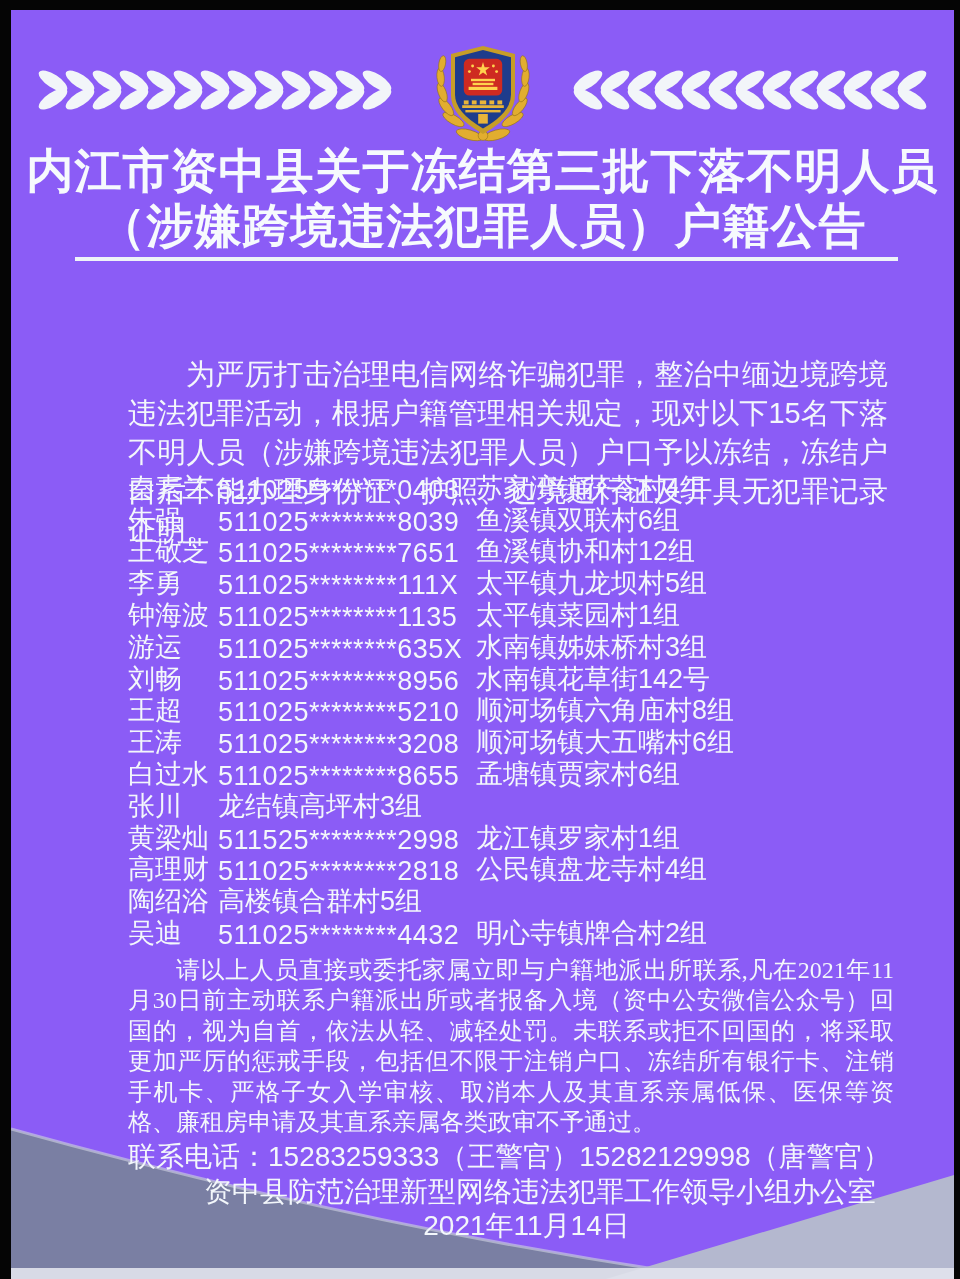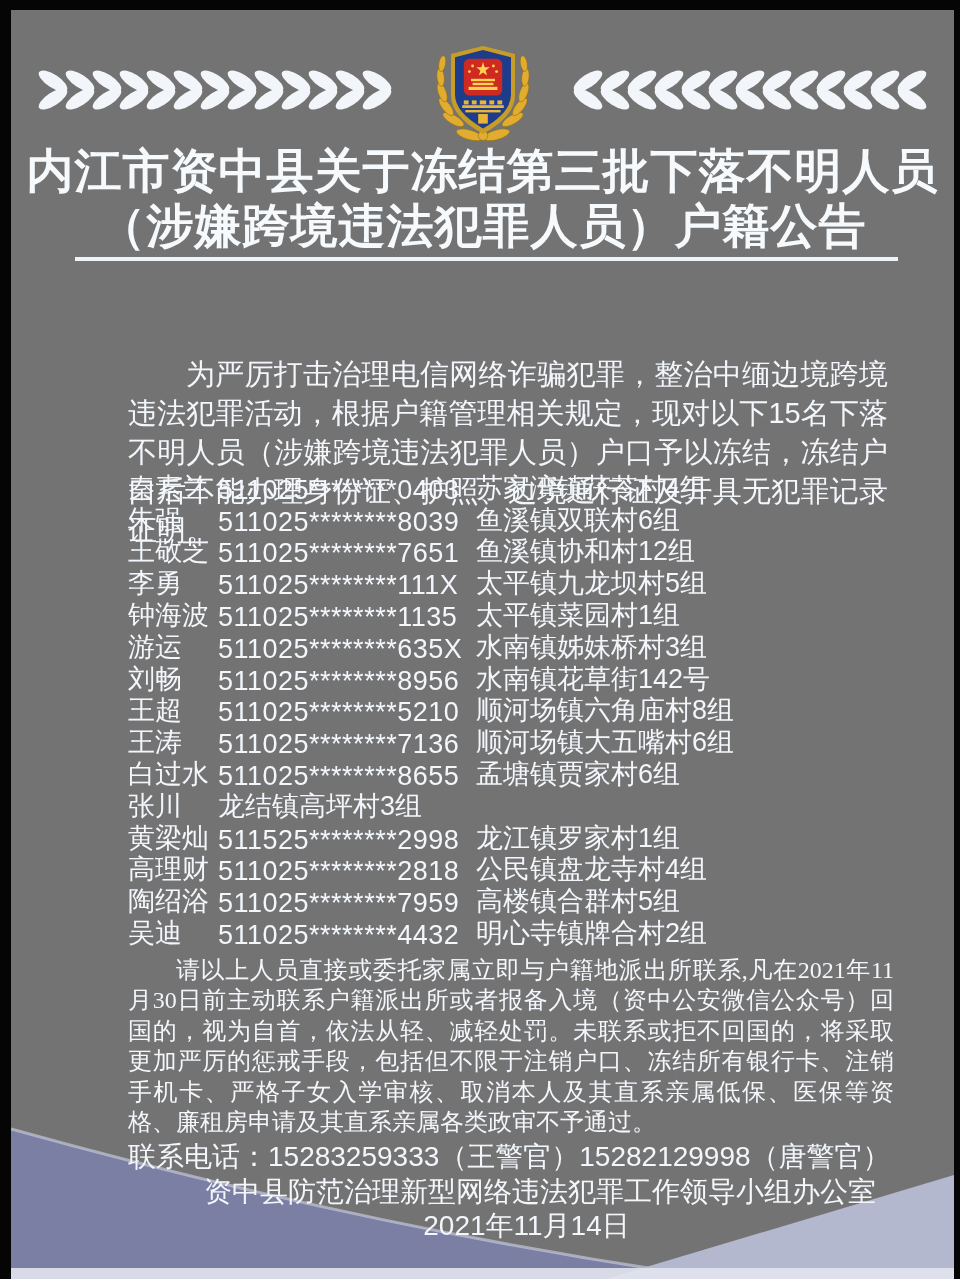--- a/index.html
+++ b/index.html
@@ -2,21 +2,21 @@
 <html><head>
 <meta charset="utf-8">
 <style>
   html,body{margin:0;padding:0;}
   body{
     width:960px;height:1279px;background:#050505;position:relative;overflow:hidden;
     font-family:"Liberation Sans","DejaVu Sans",sans-serif;
   }
   .poster{
     position:absolute;top:10px;left:11px;right:6px;bottom:0;
-    background:#737373;overflow:hidden;
+    background:#8b5cf6;overflow:hidden;
   }
   .txt{color:#f3f7fb;}
   
   .badge{position:absolute;top:12px;left:50%;transform:translateX(-50%);width:112px;height:136px;z-index:2;}
   .chev{position:absolute;top:48px;width:358px;height:64px;z-index:1;}
   .chev-left{left:26px;}
   .chev-right{right:26px;}
   
   .title{
     position:absolute;top:134px;left:0;width:100%;text-align:center;z-index:2;
@@ -192,21 +192,21 @@
       </div>
 
       <div class="person-row">
         <span class="p-name">王超</span>
         <span class="p-id">511025********5210</span>
         <span class="p-addr">顺河场镇六角庙村8组</span>
       </div>
 
       <div class="person-row">
         <span class="p-name">王涛</span>
-        <span class="p-id">511025********7136</span>
+        <span class="p-id">511025********3208</span>
         <span class="p-addr">顺河场镇大五嘴村6组</span>
       </div>
 
       <div class="person-row">
         <span class="p-name">白过水</span>
         <span class="p-id">511025********8655</span>
         <span class="p-addr">孟塘镇贾家村6组</span>
       </div>
 
       <div class="person-row">
@@ -221,21 +221,20 @@
       </div>
 
       <div class="person-row">
         <span class="p-name">高理财</span>
         <span class="p-id">511025********2818</span>
         <span class="p-addr">公民镇盘龙寺村4组</span>
       </div>
 
       <div class="person-row">
         <span class="p-name">陶绍浴</span>
-        <span class="p-id">511025********7959</span>
         <span class="p-addr">高楼镇合群村5组</span>
       </div>
 
       <div class="person-row">
         <span class="p-name">吴迪</span>
         <span class="p-id">511025********4432</span>
         <span class="p-addr">明心寺镇牌合村2组</span>
       </div>
     </div>
 

